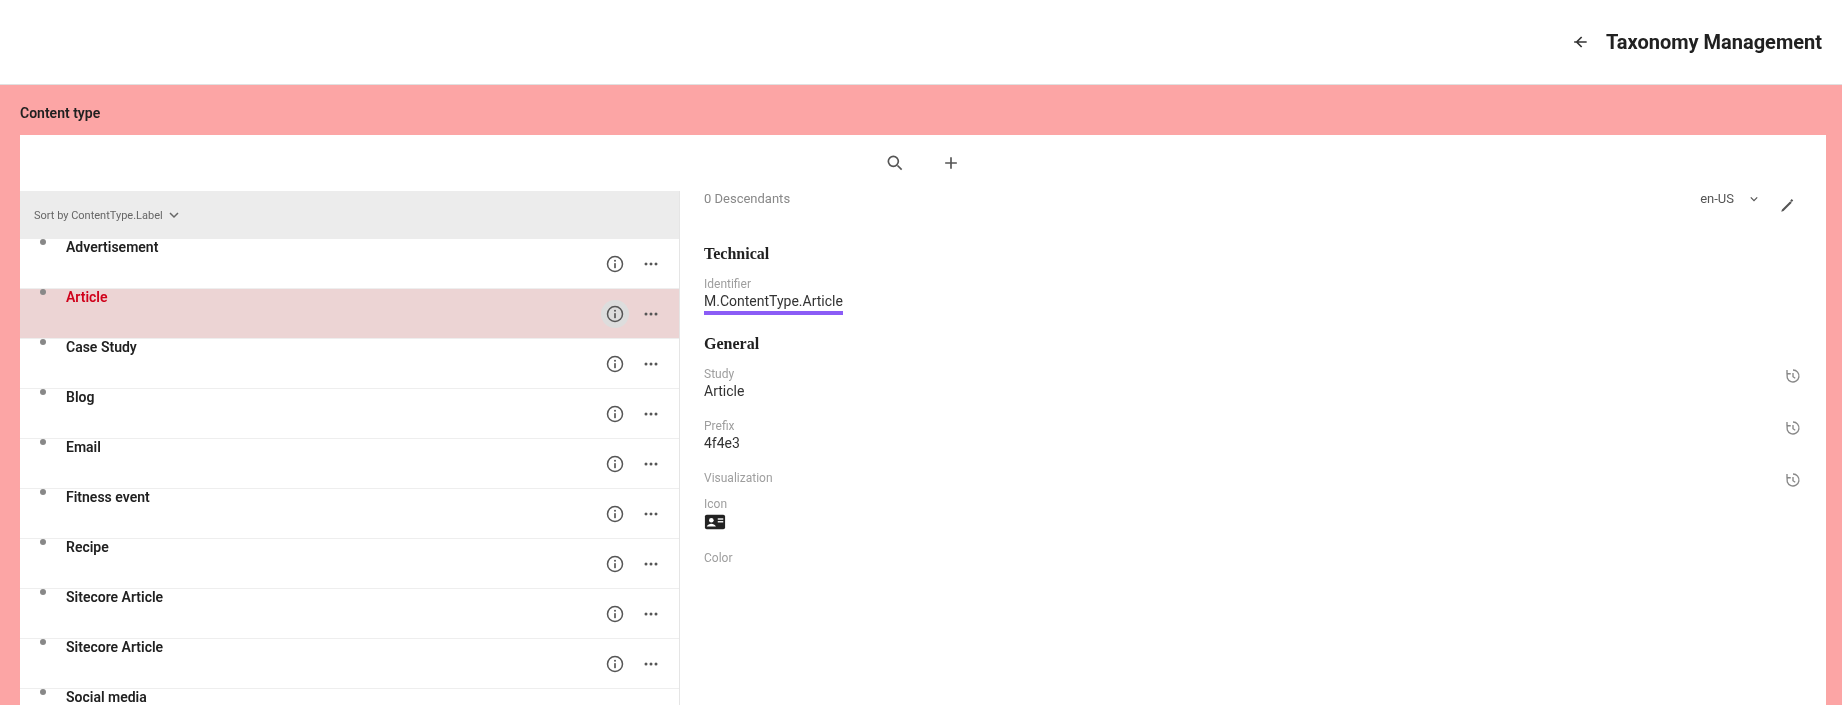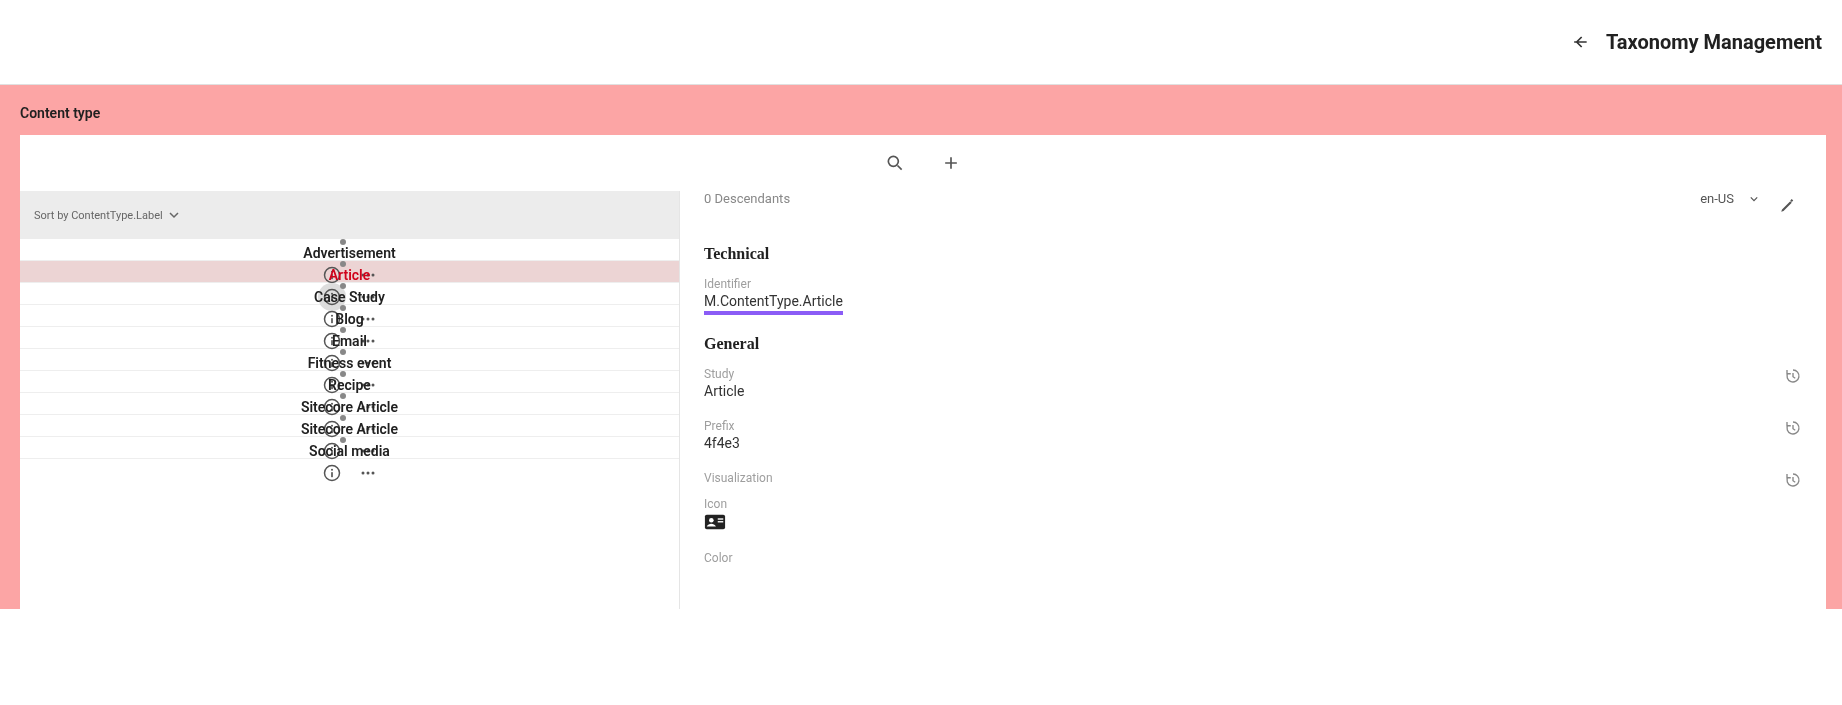--- a/index.html
+++ b/index.html
@@ -68,26 +68,24 @@
     display: flex;
     align-items: center;
     padding: 0 14px;
     color: #666;
     font-size: 11px;
     cursor: pointer;
   }
   .sort-bar .chev { margin-left: 6px; }
   .list-row {
     display: flex;
-    align-items: center;
-    height: 22px;
+    height: 50px;
     padding: 0 14px;
     border-bottom: 1px solid #eee;
     background: #fff;
-    flex-direction: column;
   }
   .list-row .bullet {
     width: 6px; height: 6px; border-radius: 50%;
     background: #888;
     margin: 0 20px 0 6px;
     flex-shrink: 0;
   }
   .list-row .label {
     flex: 1;
     font-weight: 600;

